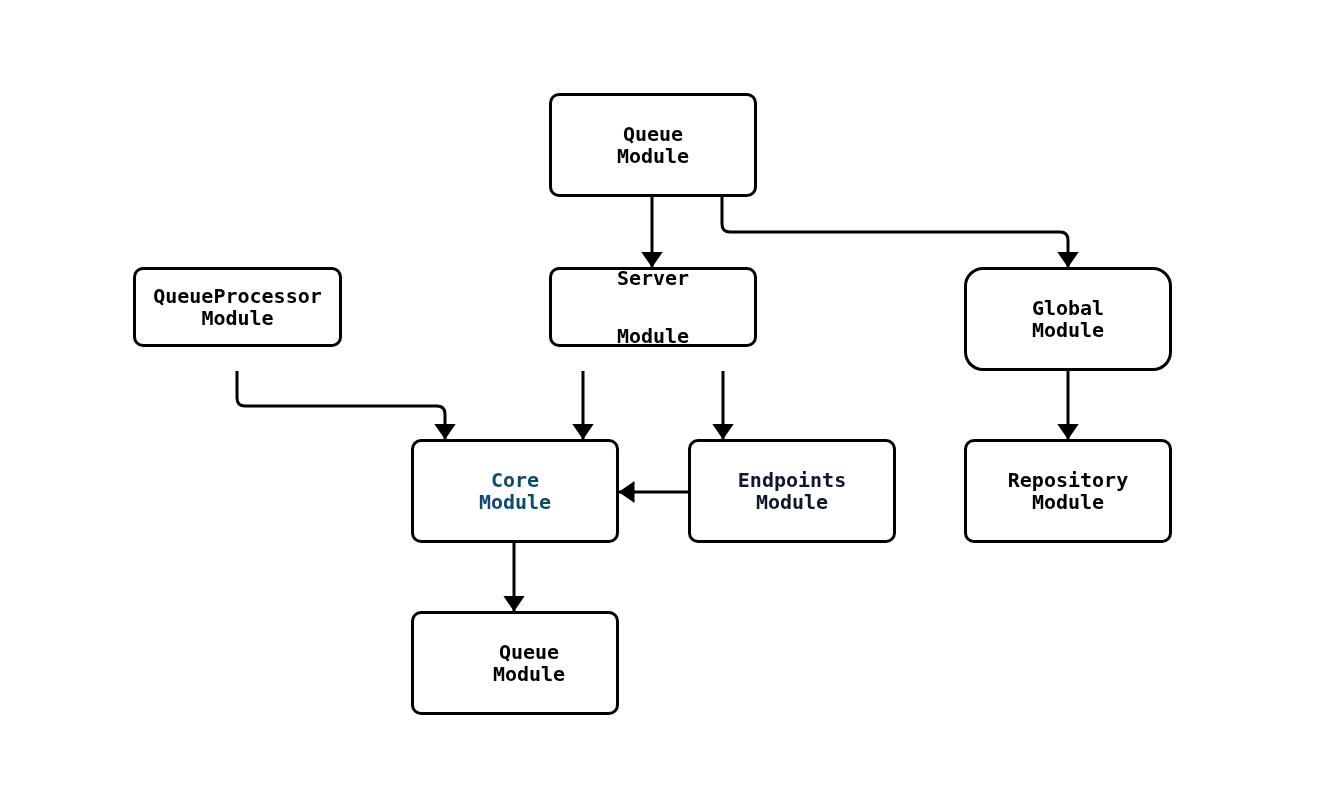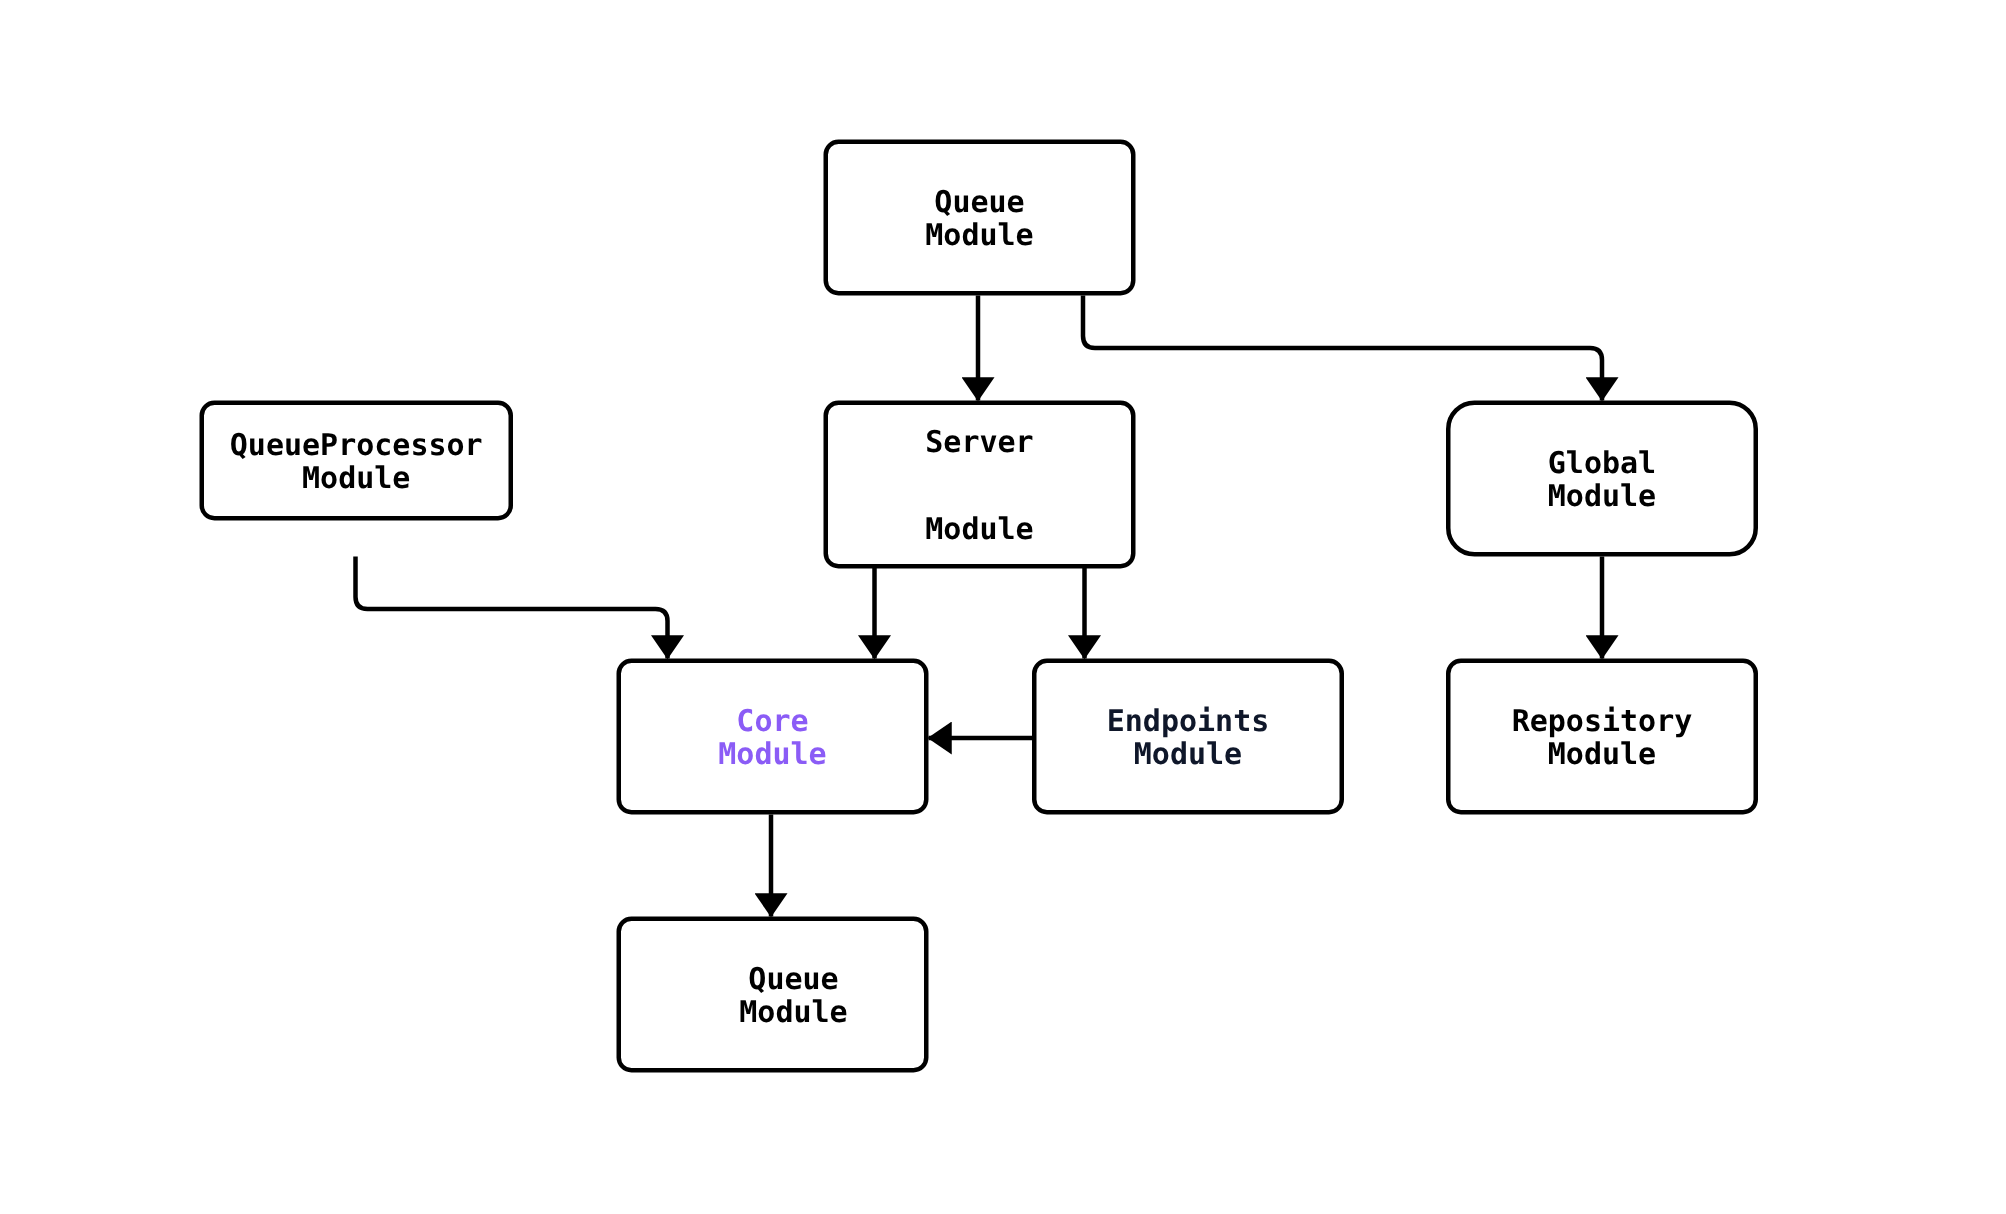--- a/index.html
+++ b/index.html
@@ -68,31 +68,31 @@
   <div class="node" style="left: 549px; top: 93px; width: 208px; height: 104px; border-color: rgb(0, 0, 0); background: rgb(255, 255, 255); color: rgb(0, 0, 0);">
     <div>Queue</div>
     <div>Module</div>
   </div>
 
   <div class="node" style="left: 133px; top: 267px; width: 209px; height: 80px; border-color: rgb(0, 0, 0); background: rgb(255, 255, 255); color: rgb(0, 0, 0);">
     <div>QueueProcessor</div>
     <div>Module</div>
   </div>
 
-  <div class="node" style="left: 549px; top: 267px; width: 208px; height: 112px; border-color: rgb(0, 0, 0); background: rgb(255, 255, 255); color: rgb(0, 0, 0); gap: 36px;">
+  <div class="node" style="left: 549px; top: 267px; width: 208px; height: 80px; border-color: rgb(0, 0, 0); background: rgb(255, 255, 255); color: rgb(0, 0, 0); gap: 36px;">
     <div>Server</div>
     <div>Module</div>
   </div>
 
   <div class="node" style="left: 964px; top: 267px; width: 208px; height: 104px; border-color: rgb(0, 0, 0); background: rgb(255, 255, 255); color: rgb(0, 0, 0); border-radius: 19px;">
     <div>Global</div>
     <div>Module</div>
   </div>
 
-  <div class="node" style="left: 411px; top: 439px; width: 208px; height: 104px; border-color: rgb(0, 0, 0); background: rgb(255, 255, 255); color: #8b5cf6;">
+  <div class="node" style="left: 411px; top: 439px; width: 208px; height: 104px; border-color: rgb(0, 0, 0); background: rgb(255, 255, 255); color: #0c4a6e;">
     <div>Core</div>
     <div>Module</div>
   </div>
 
   <div class="node" style="left: 688px; top: 439px; width: 208px; height: 104px; border-color: rgb(0, 0, 0); background: rgb(255, 255, 255); color: #0f172a;">
     <div>Endpoints</div>
     <div>Module</div>
   </div>
 
   <div class="node" style="left: 964px; top: 439px; width: 208px; height: 104px; border-color: rgb(0, 0, 0); background: rgb(255, 255, 255); color: rgb(0, 0, 0);">

